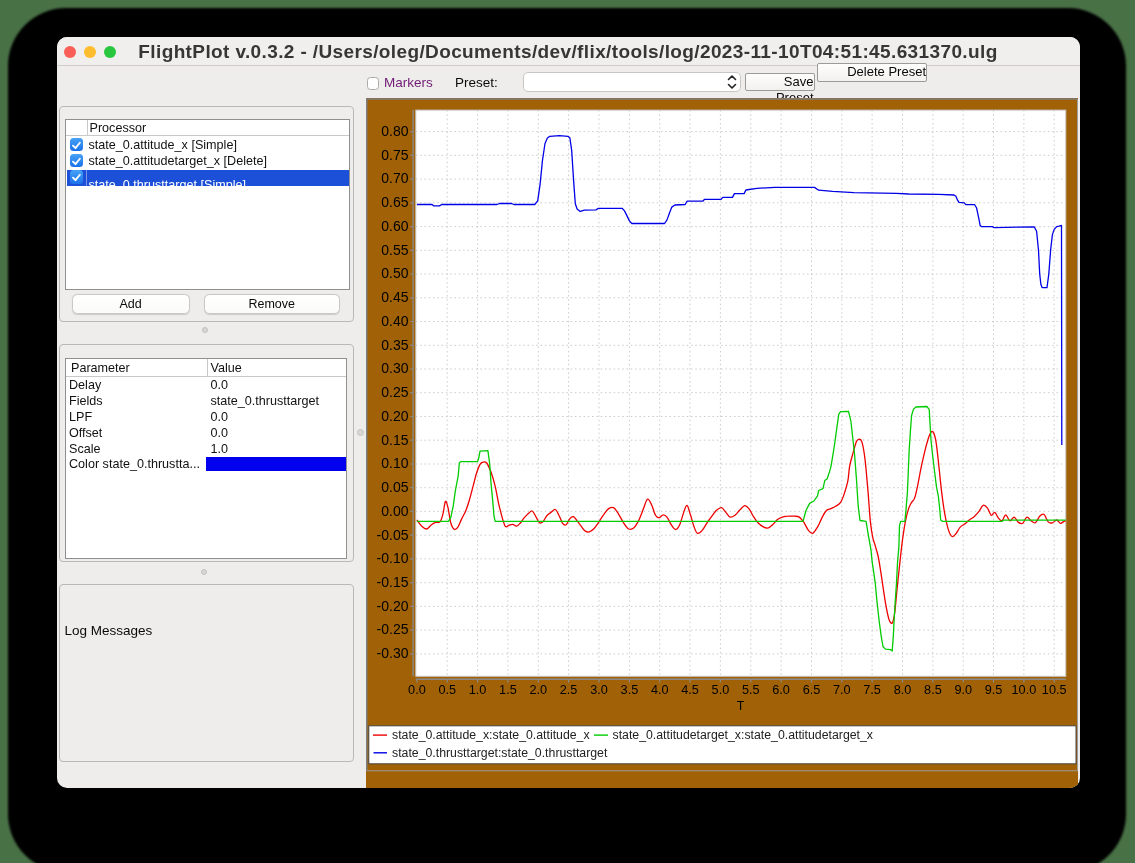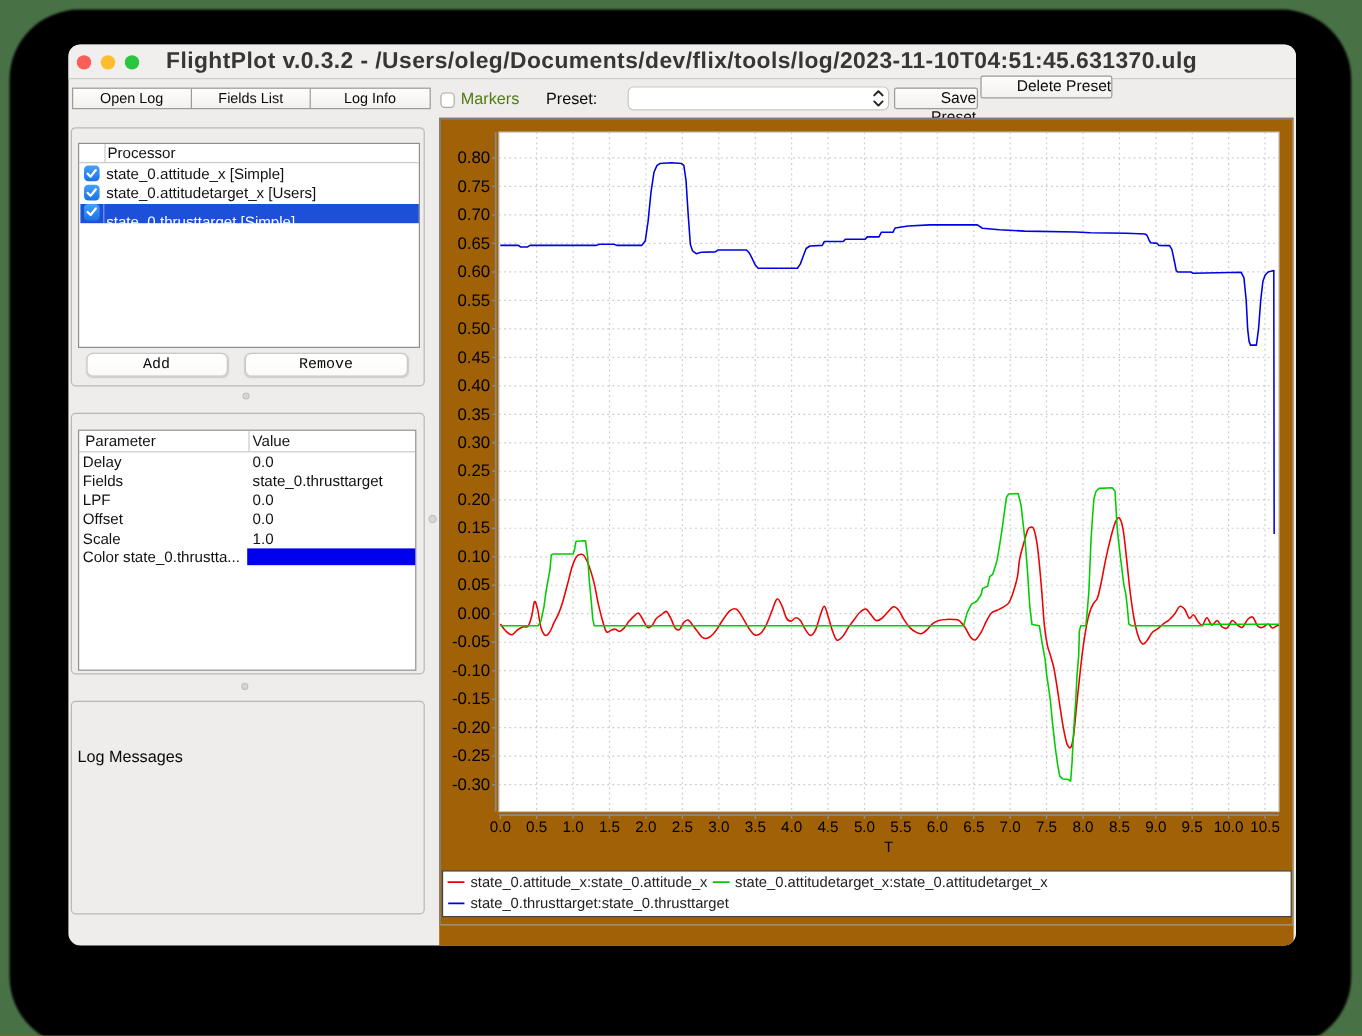--- a/index.html
+++ b/index.html
@@ -15,39 +15,34 @@
 #seg div { flex:1; text-align:center; font-size:12px; line-height:16.5px; color:#0a0a0a; }
 #seg div + div { border-left:1px solid #9d9b98; }
 .glabel { position:absolute; font-size:13.5px; color:#0a0a0a; background:#eeedeb; padding:0 2px; line-height:12px;margin-top:47px; }
 .group { position:absolute; left:2px; width:295.5px; border:1px solid #bab8b5; border-radius:4px; }
 .wtable { position:absolute; background:#fff; border:1px solid #8f8f8f; }
 .hdrline { position:absolute; left:0; width:100%; border-bottom:1px solid #c9c9c9; }
 .colsep { position:absolute; top:0; border-left:1px solid #c9c9c9; }
 .tbltxt { position:absolute; font-size:12.6px; line-height:14px; color:#111; white-space:nowrap; }
 .cb { position:absolute; width:13.5px; height:13.5px; border-radius:3.5px; background:linear-gradient(#47a2f6,#1a71ea); }
 .dot { position:absolute; width:6px; height:6px; border-radius:50%; background:#d8d6d3; border:1px solid #c3c1be; }
-.mbtn { position:absolute; height:20px; background:linear-gradient(#ffffff,#fafaf8); border:1px solid #cac8c5; border-radius:5.5px; box-shadow:0 0.5px 1px rgba(0,0,0,0.15); font-size:12.5px; color:#0a0a0a; text-align:center; line-height:19px;font-family:Liberation Mono, monospace; }
+.mbtn { position:absolute; height:20px; background:linear-gradient(#ffffff,#fafaf8); border:1px solid #cac8c5; border-radius:5.5px; box-shadow:0 0.5px 1px rgba(0,0,0,0.15); font-size:12.5px; color:#0a0a0a; text-align:center; line-height:19px; }
 </style></head>
 <body>
 <div id="shadow"></div>
 <div id="win">
   <div id="titlebar">
     <div class="tl" style="left:7px;background:#f95f57"></div>
     <div class="tl" style="left:27px;background:#fdbd2e"></div>
     <div class="tl" style="left:47px;background:#28c73f"></div>
     <div id="title">FlightPlot v.0.3.2 - /Users/oleg/Documents/dev/flix/tools/log/2023-11-10T04:51:45.631370.ulg</div>
   </div>
 
-  <div id="seg">
-      <div>Open Log</div>
-      <div>Fields List</div>
-      <div>Log Info</div>
-    </div>
   <div class="abs" style="left:310px;top:40px;width:12.7px;height:12.7px;border:1.3px solid #adaba8;border-radius:3.5px;background:#fff"></div>
-  <div class="abs" style="left:327.5px;top:38.5px;font-size:13.5px;line-height:13.5px;color:#4d7c0f">Markers</div>
+  <div class="abs" style="left:327.5px;top:38.5px;font-size:13.5px;line-height:13.5px;color:#701a75">Markers</div>
   <div class="abs" style="left:398.5px;top:38.5px;font-size:13.5px;line-height:13.5px;color:#0a0a0a">Preset:</div>
   <div class="abs" style="left:466.5px;top:35px;width:218px;height:20px;background:#fff;border:1px solid #c9c7c4;border-radius:5px"></div>
   <svg class="abs" style="left:668px;top:37px" width="14" height="16" viewBox="0 0 14 16">
       <path d="M3.5 5.5 L7 2 L10.5 5.5 M3.5 10.5 L7 14 L10.5 10.5" stroke="#222" stroke-width="1.6" fill="none" stroke-linecap="round" stroke-linejoin="round"></path>
     </svg>
   <div class="btn" style="left:688.5px;top:35.5px;width:69.5px;height:18.5px;line-height:16.5px;border-radius:2px">Save Preset</div>
   <div class="btn" style="left:760px;top:26px;width:110.5px;height:18.5px;line-height:16.5px;border-radius:2px">Delete Preset</div>
 
   <div class="group" style="top:69px;height:216px"></div>
   <div class="glabel" style="left:6px;top:63px">Plot</div>
@@ -55,21 +50,21 @@
      <div class="hdrline" style="top:14.5px"></div>
      <div class="colsep" style="left:21px;height:14.5px"></div>
      <div class="tbltxt" style="left:24px;top:1px">Processor</div>
      <div class="cb" style="left:4px;top:17.5px"><svg viewBox="0 0 14 14" width="13" height="13">
           <path d="M3.2 7.2 L5.9 9.9 L10.6 4.0" stroke="#fff" stroke-width="2" fill="none" stroke-linecap="round" stroke-linejoin="round"></path>
         </svg></div>
      <div class="tbltxt" style="left:23px;top:17.5px">state_0.attitude_x [Simple]</div>
      <div class="cb" style="left:4px;top:33.5px"><svg viewBox="0 0 14 14" width="13" height="13">
           <path d="M3.2 7.2 L5.9 9.9 L10.6 4.0" stroke="#fff" stroke-width="2" fill="none" stroke-linecap="round" stroke-linejoin="round"></path>
         </svg></div>
-     <div class="tbltxt" style="left:23px;top:33.5px">state_0.attitudetarget_x [Users]</div>
+     <div class="tbltxt" style="left:23px;top:33.5px">state_0.attitudetarget_x [Delete]</div>
      <div class="abs" style="left:1.5px;top:49.5px;width:282px;height:16px;background:#1d50d8"></div>
      <div class="abs" style="left:20.5px;top:49.5px;width:1px;height:16px;background:rgba(255,255,255,0.4)"></div>
      <div class="cb" style="left:4px;top:50px"><svg viewBox="0 0 14 14" width="13" height="13">
           <path d="M3.2 7.2 L5.9 9.9 L10.6 4.0" stroke="#fff" stroke-width="2" fill="none" stroke-linecap="round" stroke-linejoin="round"></path>
         </svg></div>
      <div class="tbltxt" style="left:23px;top:58px;color:#fff">state_0.thrusttarget [Simple]</div>
   </div>
   <div class="mbtn" style="left:15px;top:257px;width:118px">Add</div>
   <div class="mbtn" style="left:147px;top:257px;width:136.5px">Remove</div>
   <div class="dot" style="left:145.5px;top:290px"></div>

